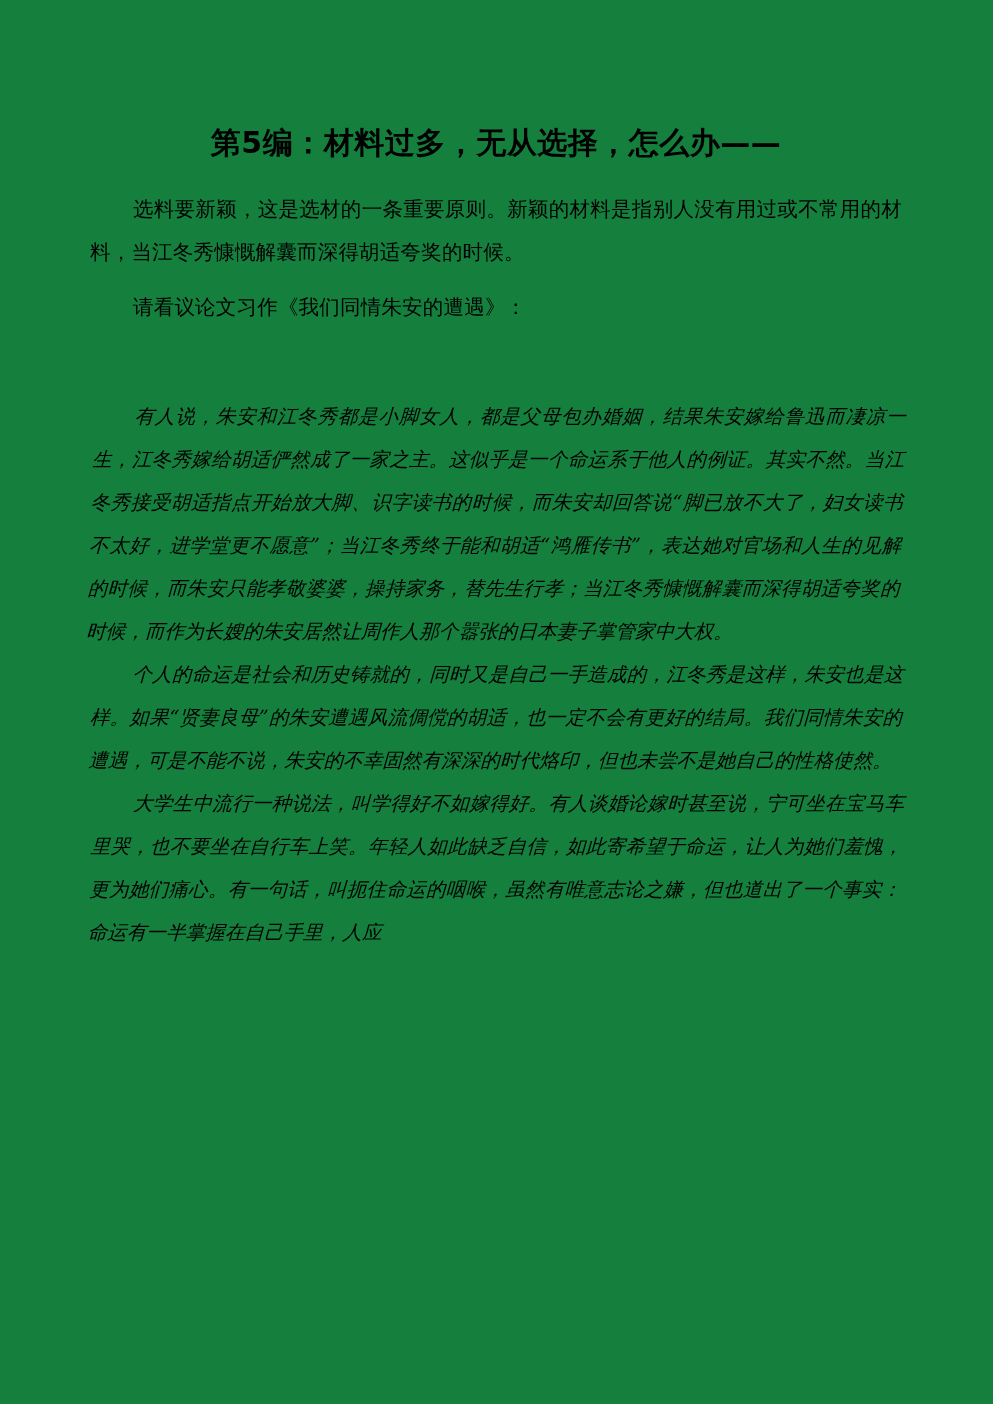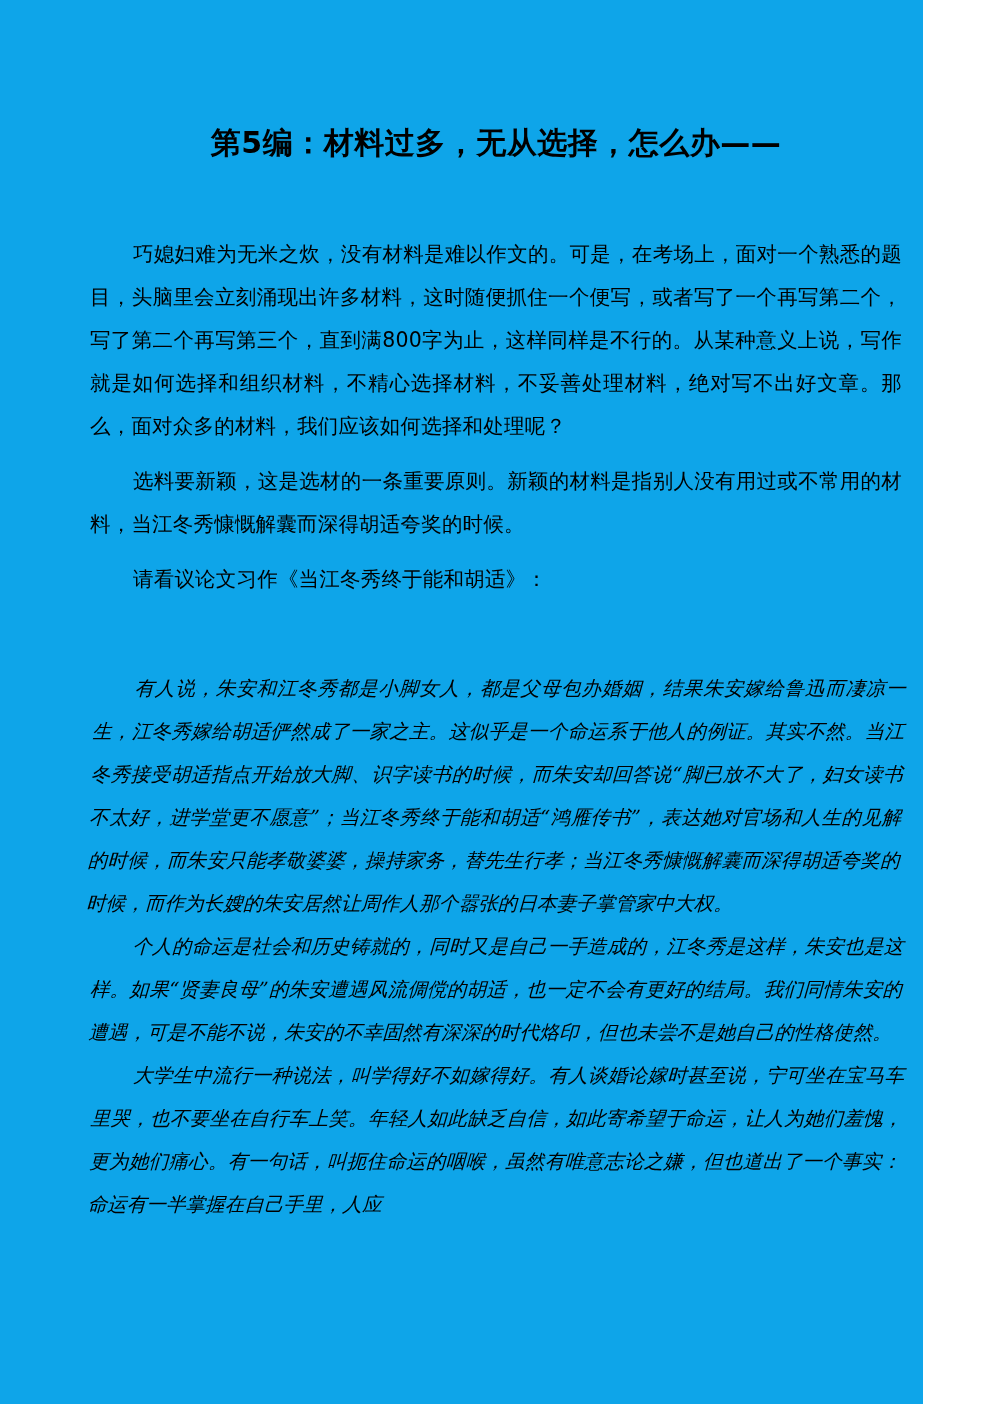--- a/index.html
+++ b/index.html
@@ -11,25 +11,25 @@
     width: 993px;
     height: 1404px;
     overflow: hidden;
     font-family: "DejaVu Sans", "Liberation Sans", sans-serif;
     color: #000000;
     -webkit-font-smoothing: none;
   }
 
   .page {
     position: relative;
-    width: 923px;
+    width: 993px;
     height: 1404px;
     box-sizing: border-box;
     padding: 0;
-    background: #0ea5e9;
+    background: #15803d;
   }
 
   .content {
     position: absolute;
     left: 90px;
     top: 0;
     width: 812px;
   }
 
   
@@ -108,26 +108,25 @@
 </head>
 <body>
 
 <div class="page">
   <div class="content">
 
     <h1 class="doc-title">
       <span class="title-line-1">第5编：材料过多，无从选择，怎么办——</span>
     </h1>
 
-    <p class="para para-lead">巧媳妇难为无米之炊，没有材料是难以作文的。可是，在考场上，面对一个熟悉的题目，头脑里会立刻涌现出许多材料，这时随便抓住一个便写，或者写了一个再写第二个，写了第二个再写第三个，直到满800字为止，这样同样是不行的。从某种意义上说，写作就是如何选择和组织材料，不精心选择材料，不妥善处理材料，绝对写不出好文章。那么，面对众多的材料，我们应该如何选择和处理呢？</p>
 
 
     <p class="para para-gap">选料要新颖，这是选材的一条重要原则。新颖的材料是指别人没有用过或不常用的材料，当江冬秀慷慨解囊而深得胡适夸奖的时候。</p>
 
-    <p class="para para-gap">请看议论文习作《当江冬秀终于能和胡适》：</p>
+    <p class="para para-gap">请看议论文习作《我们同情朱安的遭遇》：</p>
 
     <div class="quote-block">
       <p class="quote-para">有人说，朱安和江冬秀都是小脚女人，都是父母包办婚姻，结果朱安嫁给鲁迅而凄凉一生，江冬秀嫁给胡适俨然成了一家之主。这似乎是一个命运系于他人的例证。其实不然。当江冬秀接受胡适指点开始放大脚、识字读书的时候，而朱安却回答说“脚已放不大了，妇女读书不太好，进学堂更不愿意”；当江冬秀终于能和胡适“鸿雁传书”，表达她对官场和人生的见解的时候，而朱安只能孝敬婆婆，操持家务，替先生行孝；当江冬秀慷慨解囊而深得胡适夸奖的时候，而作为长嫂的朱安居然让周作人那个嚣张的日本妻子掌管家中大权。</p>
       <p class="quote-para">个人的命运是社会和历史铸就的，同时又是自己一手造成的，江冬秀是这样，朱安也是这样。如果“贤妻良母”的朱安遭遇风流倜傥的胡适，也一定不会有更好的结局。我们同情朱安的遭遇，可是不能不说，朱安的不幸固然有深深的时代烙印，但也未尝不是她自己的性格使然。</p>
       <p class="quote-para">大学生中流行一种说法，叫学得好不如嫁得好。有人谈婚论嫁时甚至说，宁可坐在宝马车里哭，也不要坐在自行车上笑。年轻人如此缺乏自信，如此寄希望于命运，让人为她们羞愧，更为她们痛心。有一句话，叫扼住命运的咽喉，虽然有唯意志论之嫌，但也道出了一个事实：命运有一半掌握在自己手里，人应</p>
     </div>
 
   </div>
 </div>
 

